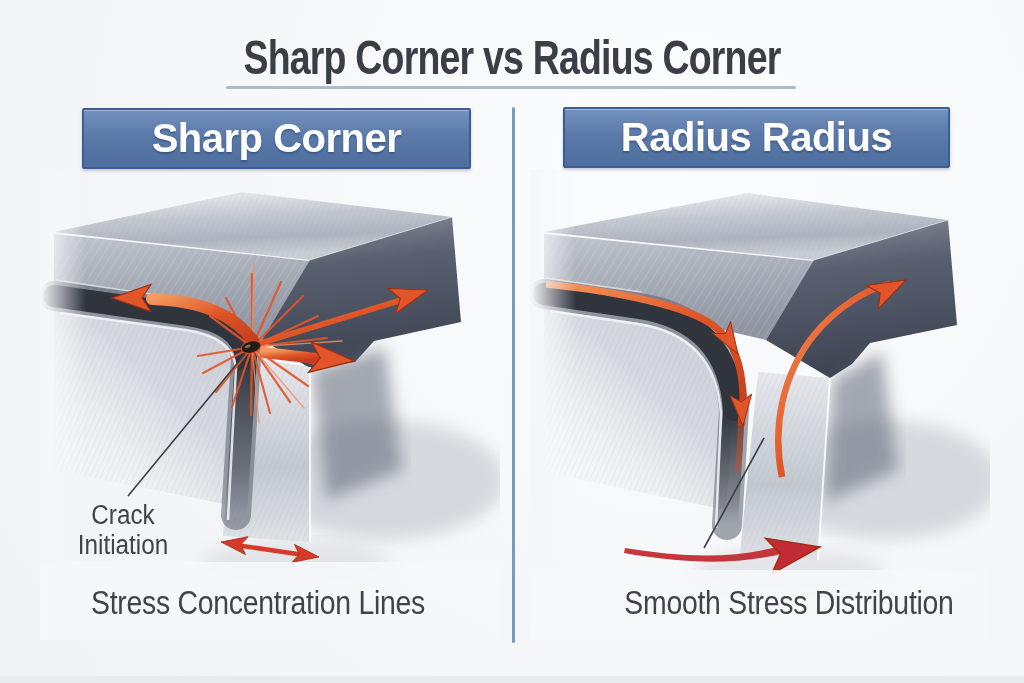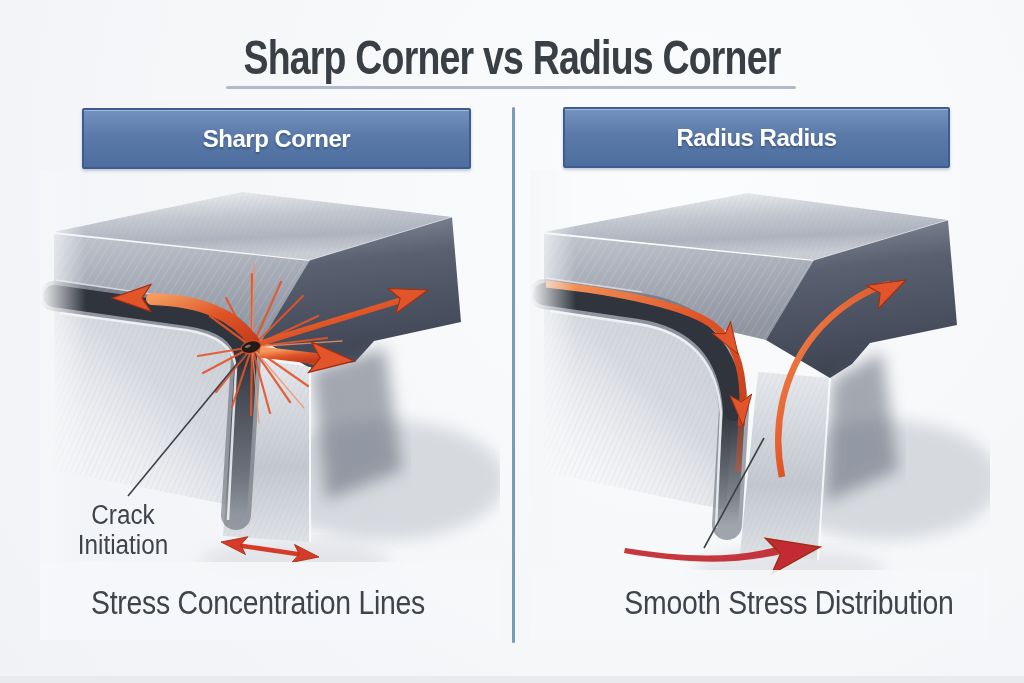--- a/index.html
+++ b/index.html
@@ -19,21 +19,21 @@
   }
   .divider{
     position:absolute;top:107px;left:512px;width:3px;height:536px;
     background:#7b99bd;border-radius:2px;
   }
   .banner{
     position:absolute;height:57px;display:flex;align-items:center;justify-content:center;
     background:linear-gradient(180deg,#7492be 0%,#5b7aa9 45%,#4d6e9e 100%);
     border:2px solid #3d5c92;border-radius:2px;
     box-shadow:inset 0 1px 0 rgba(255,255,255,.35), 0 2px 3px rgba(40,60,100,.25);
-    color:#fff;font-size:24px;font-weight:bold;letter-spacing:-.5px;
+    color:#fff;font-size:40px;font-weight:bold;letter-spacing:-.5px;
     text-shadow:0 2px 2px rgba(20,40,80,.35);
   }
   .banner-left{left:82px;top:108px;width:385px;}
   .banner-right{left:563px;top:107px;width:383px;}
   .illus{position:absolute;width:460px;height:470px;}
   .illus-left{left:40px;top:170px;}
   .illus-right{left:530px;top:170px;}
   .crack-label{
     position:absolute;left:123px;top:500px;transform:translateX(-50%) scaleX(.9);
     font-size:27px;line-height:1.12;color:#3f444b;text-align:center;white-space:nowrap;

